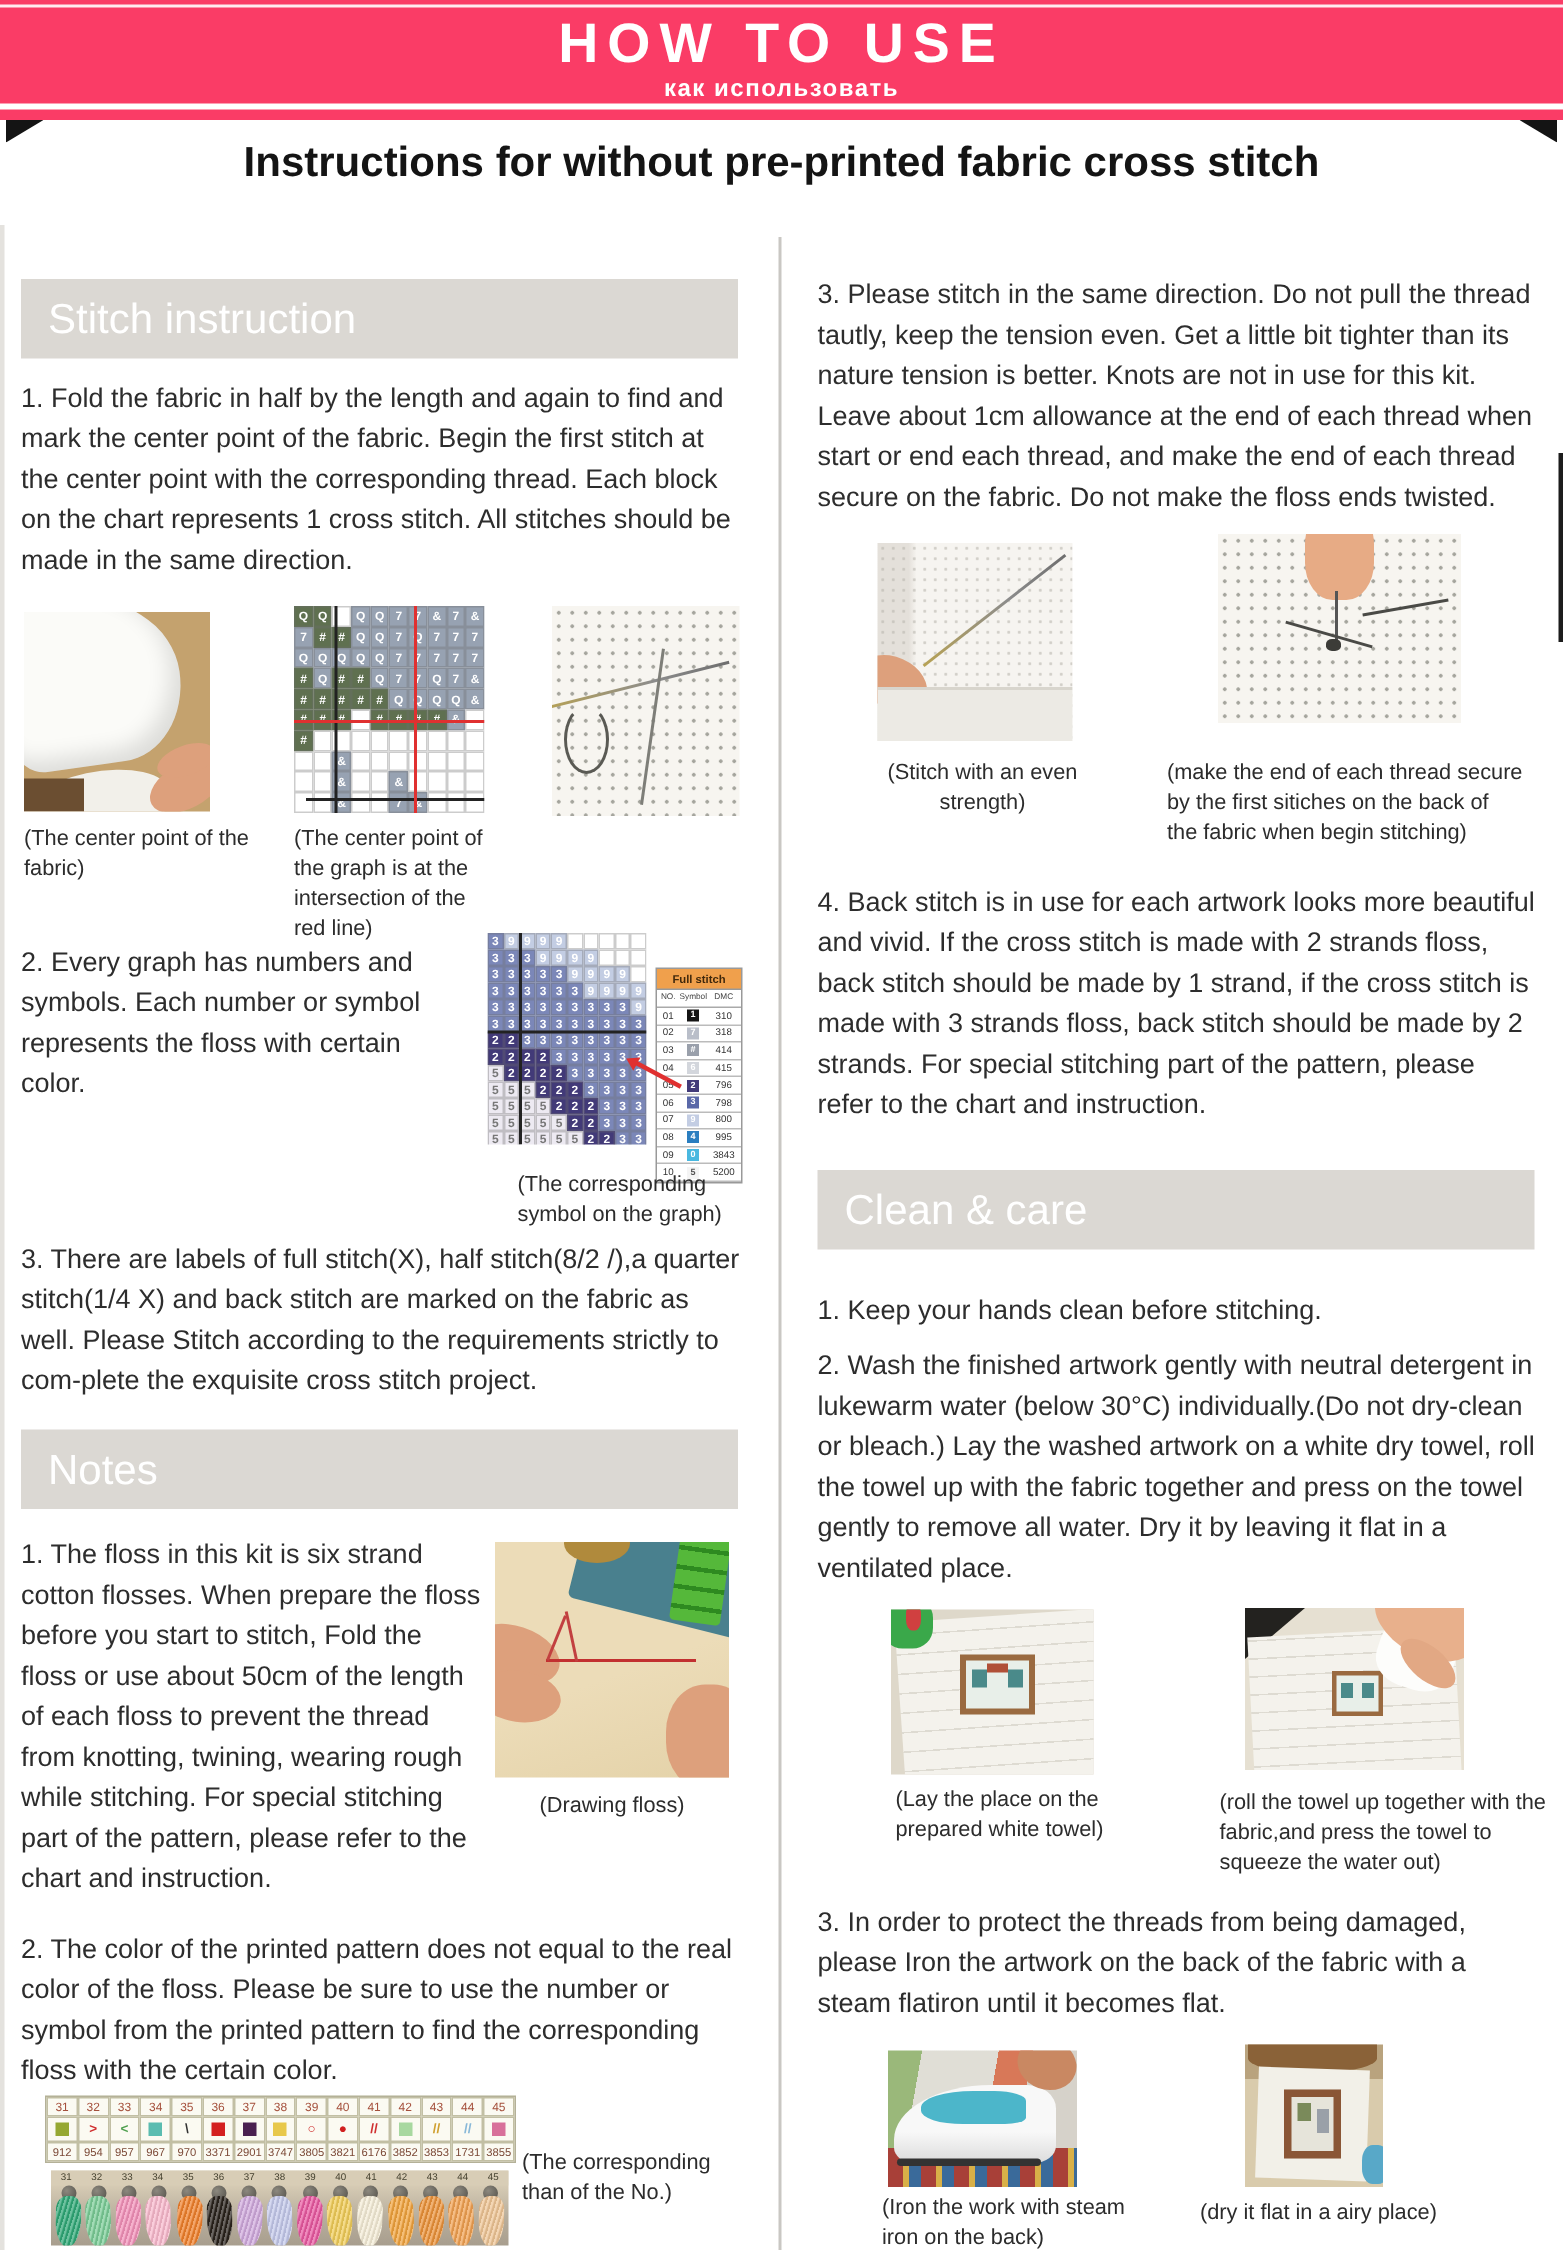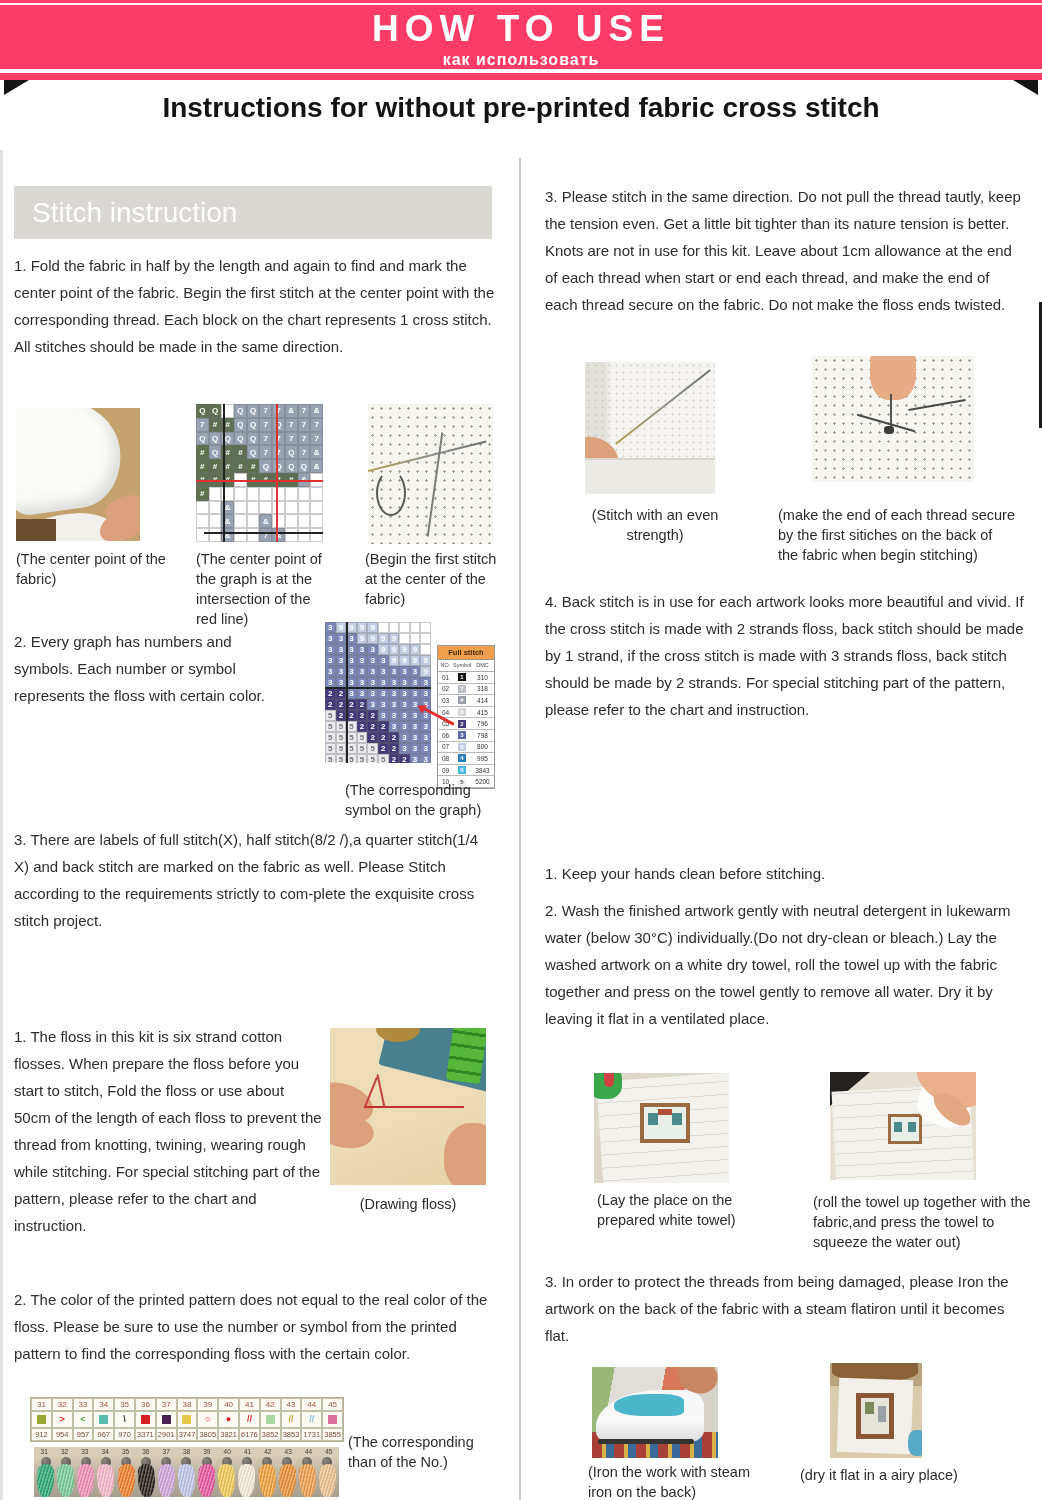--- a/index.html
+++ b/index.html
@@ -1,19 +1,19 @@
 <!DOCTYPE html>
 <html><head>
 <meta charset="utf-8">
 <style>
   html,body{margin:0;padding:0;background:#ffffff;}
   .page{position:relative;width:1042px;height:1500px;background:#ffffff;
         font-family:"Liberation Sans",sans-serif;overflow:hidden;}
   .abs{position:absolute;}
-  .para{font-size:15px;line-height:27px;color:#2d2d2d;}
+  .para{font-size:18px;line-height:27px;color:#2d2d2d;}
   .caption{font-size:14.5px;line-height:20px;color:#2c2c2c;}
   .center{text-align:center;}
   .sec-header{background:#dbd8d3;color:#ffffff;font-size:28px;height:53px;line-height:53px;
               padding-left:18px;box-sizing:border-box;}
   
   .banner{position:absolute;top:0;left:0;right:0;height:80px;background:#fa3c66;}
   .banner-line-top{position:absolute;top:3px;left:0;right:0;height:2px;background:rgba(255,255,255,.9);}
   .banner-line-bot{position:absolute;top:69px;left:0;right:0;height:4px;background:#ffffff;}
   .banner-title{position:absolute;top:8px;width:100%;text-align:center;color:#ffffff;
                 font-size:37px;font-weight:bold;letter-spacing:6px;}
@@ -213,21 +213,20 @@
     <div class="red-h" style="top:55%;"></div>
     <div class="red-v" style="left:63%;"></div>
   </div>
   <div class="abs caption" style="left:196px;top:549px;width:135px;">(The center point of the graph is at the intersection of the red line)</div>
 
   <div class="photo aida" style="left:368px;top:404px;width:125px;height:140px;">
     <div class="ph-shape needle" style="left:-8px;top:52px;width:128px;transform:rotate(-14deg);"></div>
     <div class="ph-shape" style="left:66px;top:28px;width:2px;height:105px;background:#7e7e78;transform:rotate(8deg);"></div>
     <div class="ph-shape" style="left:8px;top:66px;width:26px;height:42px;border:2px solid #5a5a54;border-radius:50%;border-top-color:transparent;background:transparent;"></div>
   </div>
-  <div class="abs caption" style="left:365px;top:549px;width:135px;">(Begin the first stitch at the center of the fabric)</div>
 
   <div class="abs para" style="left:14px;top:628px;width:272px;">2. Every graph has numbers and symbols. Each number or symbol represents the floss with certain color.</div>
 
   <div class="photo" style="left:325px;top:622px;width:106px;height:141px;background:#fff;">
     <div class="grid-inner" style="grid-template-rows: repeat(13, 1fr); grid-template-columns: repeat(10, 1fr);">
         <div class="gcell" style="background: rgb(123, 135, 184); color: rgb(255, 255, 255);">3</div>
         <div class="gcell" style="background: rgb(195, 205, 227); color: rgb(255, 255, 255);">9</div>
         <div class="gcell" style="background: rgb(195, 205, 227); color: rgb(255, 255, 255);">9</div>
         <div class="gcell" style="background: rgb(195, 205, 227); color: rgb(255, 255, 255);">9</div>
         <div class="gcell" style="background: rgb(195, 205, 227); color: rgb(255, 255, 255);">9</div>
@@ -440,20 +439,21 @@
           <span class="fs-c3">5200</span>
         </div>
       </div>
   </div>
   <div class="red-arrow"></div>
 
   <div class="abs caption" style="left:345px;top:780px;width:150px;">(The corresponding symbol on the graph)</div>
 
   <div class="abs para" style="left:14px;top:826px;width:482px;">3. There are labels of full stitch(X), half stitch(8/2 /),a quarter stitch(1/4 X) and back stitch are marked on the fabric as well. Please Stitch according to the requirements strictly to com-plete the exquisite cross stitch project.</div>
 
+  <div class="abs sec-header" style="left:14px;top:953px;width:478px;">Notes</div>
 
   <div class="abs para" style="left:14px;top:1023px;width:308px;">1. The floss in this kit is six strand cotton flosses. When prepare the floss before you start to stitch, Fold the floss or use about 50cm of the length of each floss to prevent the thread from knotting, twining, wearing rough while stitching. For special stitching part of the pattern, please refer to the chart and instruction.</div>
 
   <div class="photo" style="left:330px;top:1028px;width:156px;height:157px;background:linear-gradient(160deg,#ecdcb8 0 55%,#e4d2a8 100%);">
     <div class="ph-shape" style="right:-18px;top:-10px;width:120px;height:62px;background:#49808e;transform:rotate(14deg);border-radius:4px;"></div>
     <div class="ph-shape" style="right:2px;top:-6px;width:34px;height:60px;background:repeating-linear-gradient(180deg,#55b83a 0 10px,#2e8a20 10px 13px);transform:rotate(8deg);border-radius:3px;"></div>
     <div class="ph-shape" style="left:46px;top:-12px;width:44px;height:26px;background:#b08a3c;border-radius:50%;"></div>
     <div class="ph-shape skin" style="left:-18px;top:56px;width:62px;height:38px;transform:rotate(18deg);"></div>
     <div class="ph-shape skin" style="left:-12px;top:86px;width:56px;height:34px;transform:rotate(8deg);"></div>
     <div class="ph-shape" style="left:34px;top:78px;width:100px;height:2px;background:#c23030;"></div>
@@ -645,20 +645,21 @@
     <div class="ph-shape skin" style="left:58px;top:-18px;width:46px;height:62px;border-radius:40%;background:#e7ab85;"></div>
     <div class="ph-shape" style="left:78px;top:38px;width:2px;height:36px;background:#555;"></div>
     <div class="ph-shape" style="left:44px;top:66px;width:60px;height:2px;background:#4a4a46;transform:rotate(16deg);"></div>
     <div class="ph-shape" style="left:96px;top:48px;width:58px;height:2px;background:#4a4a46;transform:rotate(-10deg);"></div>
     <div class="ph-shape" style="left:72px;top:70px;width:10px;height:8px;background:#3c3c38;border-radius:40%;"></div>
   </div>
   <div class="abs caption" style="left:778px;top:505px;width:238px;">(make the end of each thread secure by the first sitiches on the back of the fabric when begin stitching)</div>
 
   <div class="abs para" style="left:545px;top:588px;width:480px;">4. Back stitch is in use for each artwork looks more beautiful and vivid. If the cross stitch is made with 2 strands floss, back stitch should be made by 1 strand, if the cross stitch is made with 3 strands floss, back stitch should be made by 2 strands. For special stitching part of the pattern, please refer to the chart and instruction.</div>
 
+  <div class="abs sec-header" style="left:545px;top:780px;width:478px;">Clean &amp; care</div>
 
   <div class="abs para" style="left:545px;top:860px;width:480px;">1. Keep your hands clean before stitching.</div>
 
   <div class="abs para" style="left:545px;top:897px;width:480px;">2. Wash the finished artwork gently with neutral detergent in lukewarm water (below 30°C) individually.(Do not dry-clean or bleach.) Lay the washed artwork on a white dry towel, roll the towel up with the fabric together and press on the towel gently to remove all water. Dry it by leaving it flat in a ventilated place.</div>
 
   <div class="photo" style="left:594px;top:1073px;width:135px;height:110px;background:#ded8ca;">
     <div class="ph-shape" style="left:6px;top:4px;right:-8px;bottom:-6px;background:#f4f2ec;transform:rotate(-4deg);background-image:repeating-linear-gradient(0deg,transparent 0 12px,rgba(180,175,160,.35) 12px 13px);"></div>
     <div class="ph-shape" style="left:46px;top:30px;width:50px;height:40px;background:#e8efe9;border:4px solid #9a6a40;box-sizing:border-box;">
       <div style="position:absolute;left:4px;top:6px;width:10px;height:12px;background:#4a8a8a;"></div>
       <div style="position:absolute;right:4px;top:6px;width:10px;height:12px;background:#4a8a8a;"></div>

